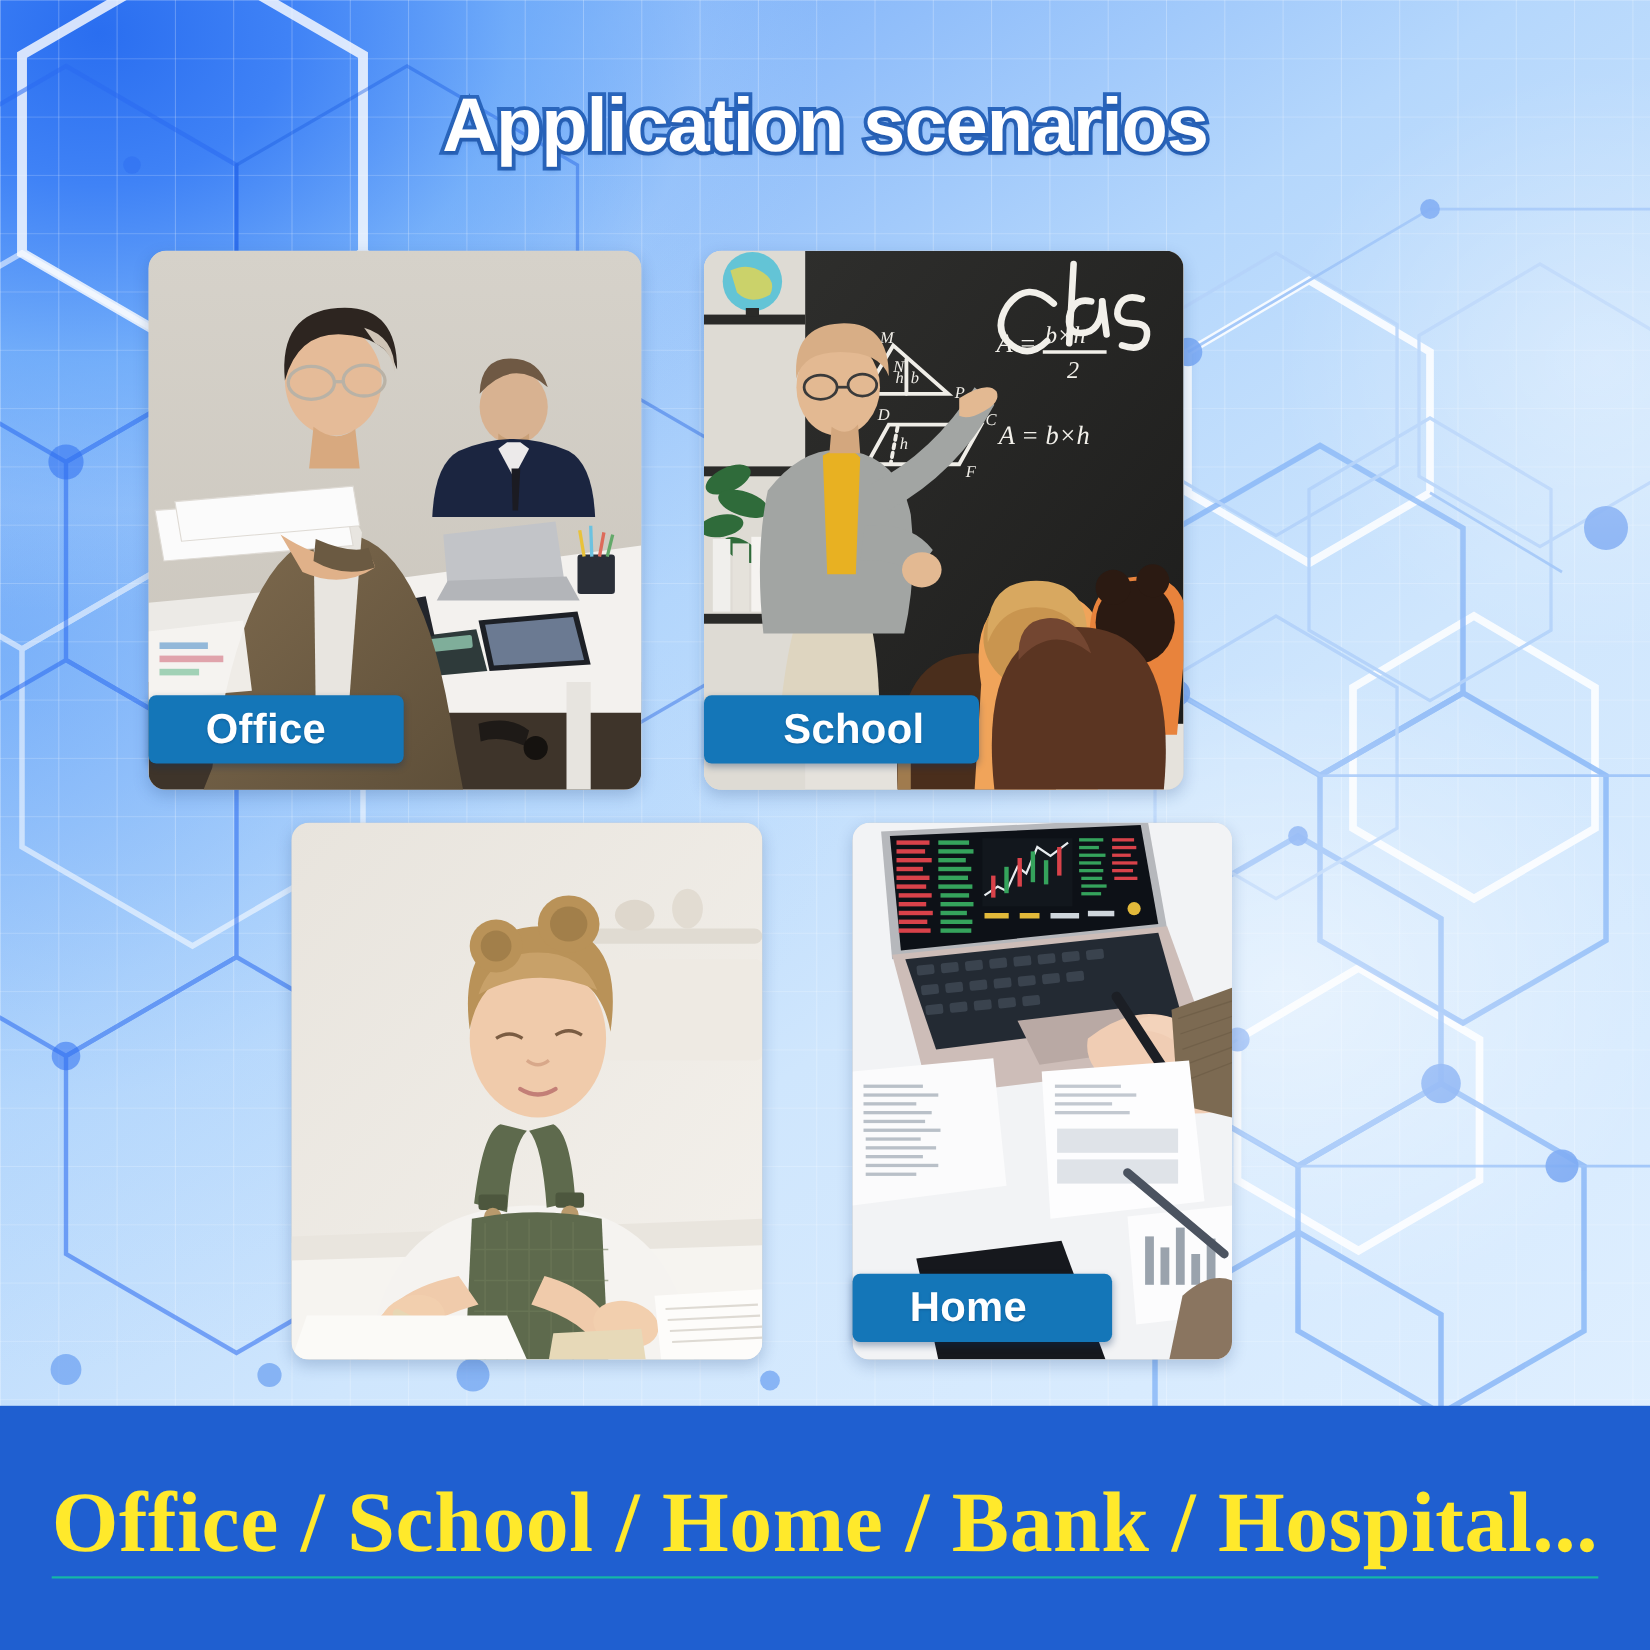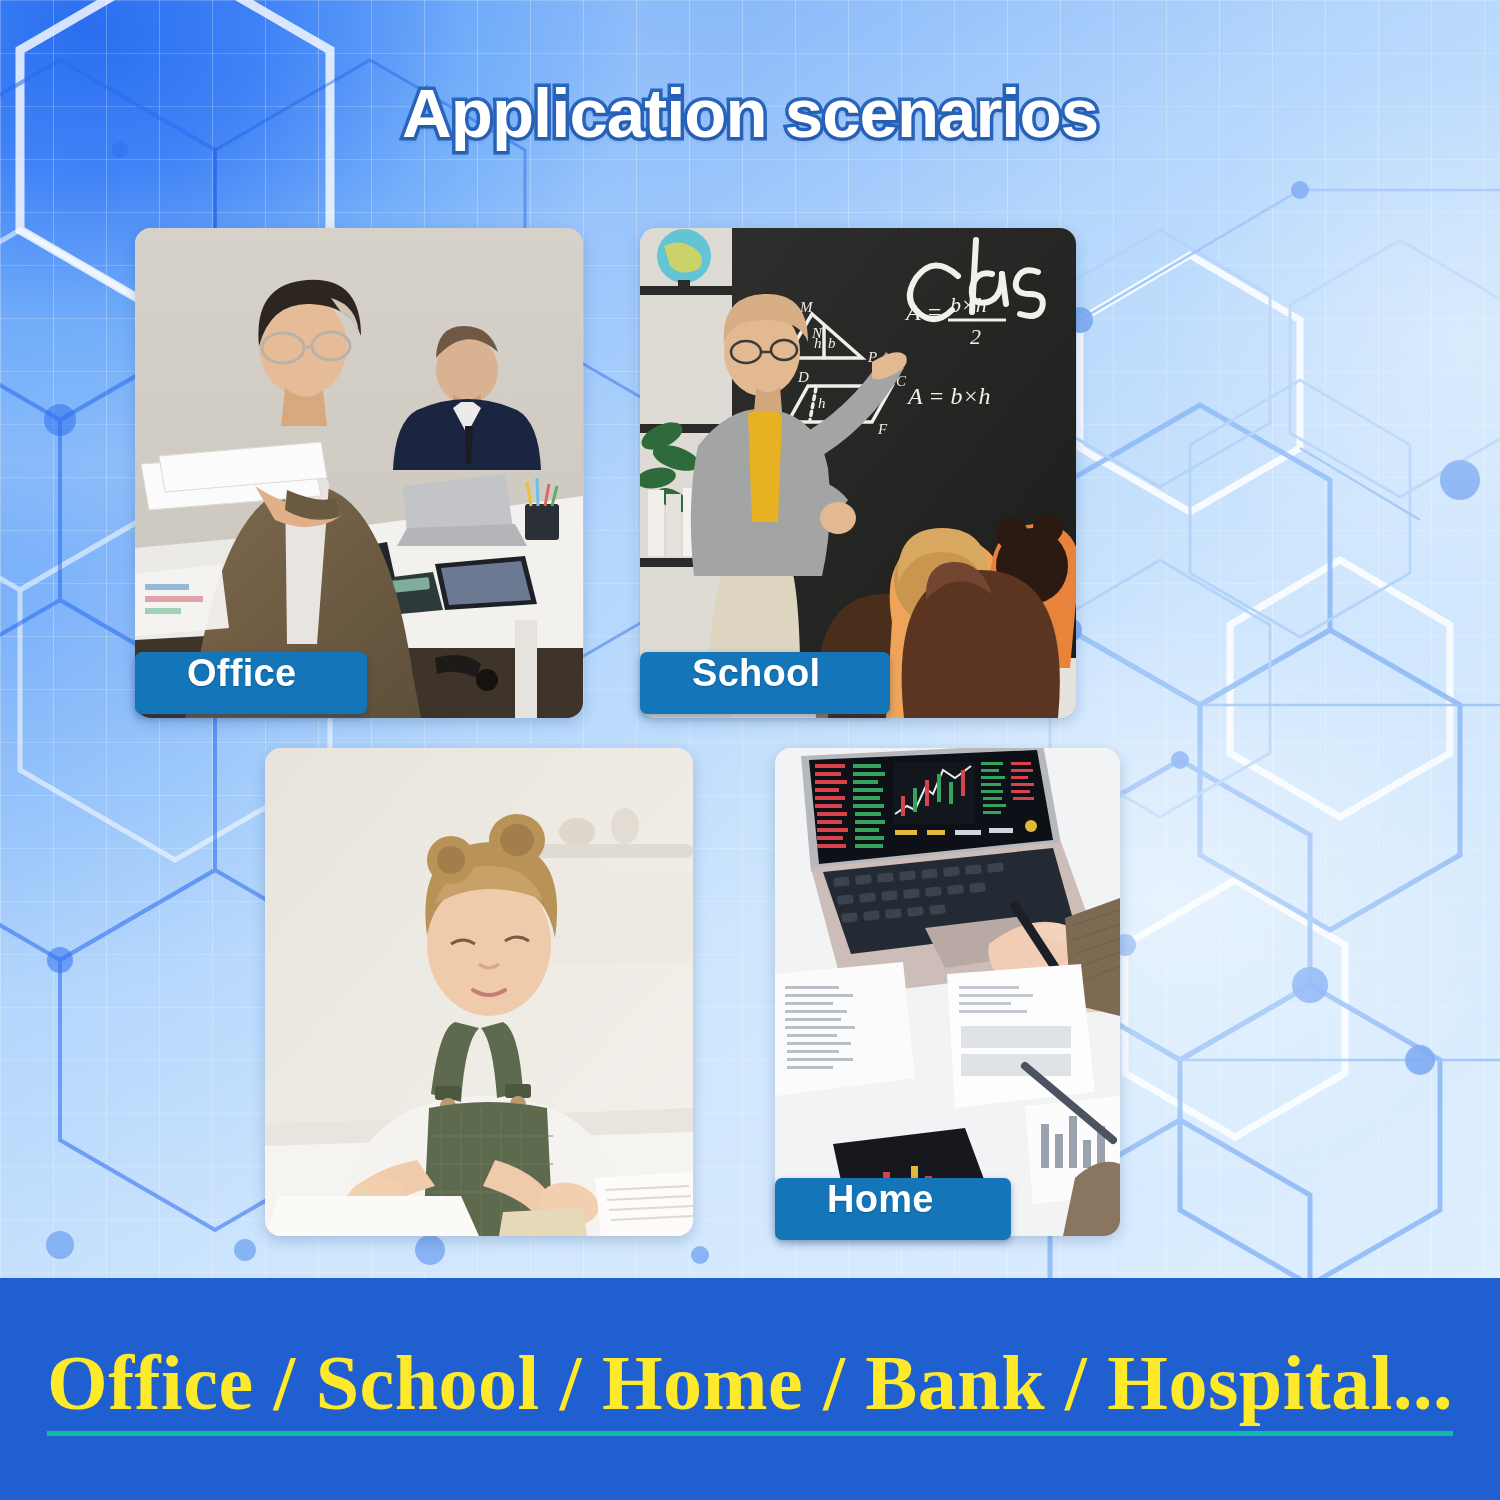--- a/index.html
+++ b/index.html
@@ -78,26 +78,25 @@
     z-index: 4;
   }
   .photo { position: absolute; inset: 0; overflow: hidden; }
   .photo svg { width: 100%; height: 100%; display: block; }
 
   
   .badge {
     position: absolute;
     height: 62px;
     display: flex;
-    align-items: flex-start;
+    align-items: center;
     background: #1476b8;
     border-radius: 7px;
     box-shadow: 0 3px 7px rgba(10,45,95,0.35);
     z-index: 7;
-    margin-top: 20px;
   }
   .badge span {
     color: #ffffff;
     font-family: "Liberation Sans", sans-serif;
     font-weight: bold;
     font-size: 38px;
     letter-spacing: .3px;
     padding-left: 52px;
     text-shadow: 0 1px 2px rgba(0,40,90,0.35);
   }
@@ -113,21 +112,21 @@
     display: flex;
     align-items: center;
     justify-content: center;
   }
   .banner-text {
     font-family: "Liberation Serif", serif;
     font-weight: bold;
     font-size: 78px;
     color: #ffe92b;
     letter-spacing: .5px;
-    border-bottom: 5px solid #14b8a6;
+    border-bottom: 2px solid #14b8a6;
     padding-bottom: 8px;
     line-height: 1.05;
     white-space: nowrap;
   }
 </style>
 </head>
 <body>
 
 <div id="poster">
 
@@ -419,21 +418,21 @@
         <circle cx="408" cy="300" r="15" fill="#2b1a12"></circle>
 
         <path d="M264 490 q-16 -148 76 -148 q92 0 78 148z" fill="#5b3522"></path>
         <path d="M286 372 q30 -34 66 -6 q-12 -34 -40 -32 q-28 2 -26 38z" fill="#734631"></path>
 
         <rect x="176" y="424" width="12" height="66" fill="#a07b4e"></rect>
         <rect x="164" y="424" width="44" height="10" fill="#a07b4e"></rect>
       </svg>
     </div>
   </div>
-  <div class="badge" style="left:640px; top:632px; width:250px;">
+  <div class="badge" style="left:640px; top:632px; width:250px;padding-left:20px;">
     <span>School</span>
   </div>
 
   <div class="card" style="left:265px; top:748px; width:428px; height:488px;">
     <div class="photo">
       <svg viewBox="0 0 428 488" preserveAspectRatio="xMidYMid slice" xmlns="http://www.w3.org/2000/svg">
         <defs>
           <linearGradient id="homeBg" x1="0" y1="0" x2="1" y2="1">
             <stop offset="0" stop-color="#e8e4dd"></stop>
               <stop offset="1" stop-color="#f4f1ec"></stop>

